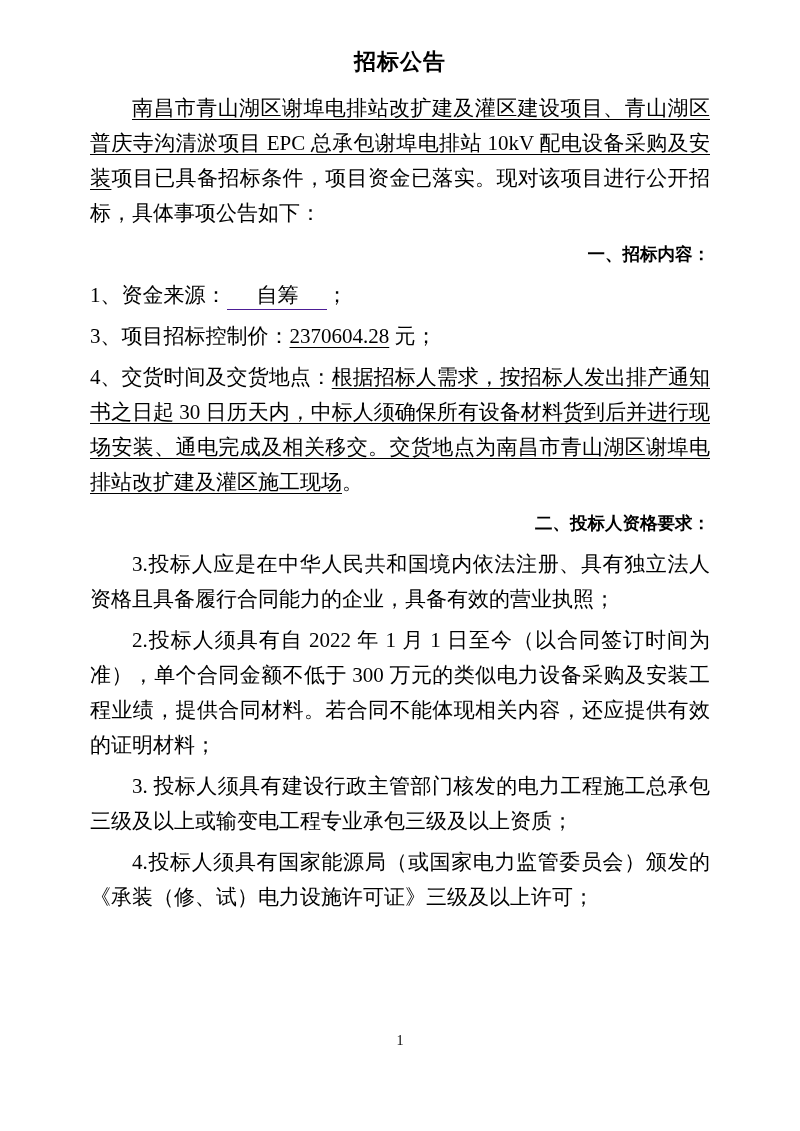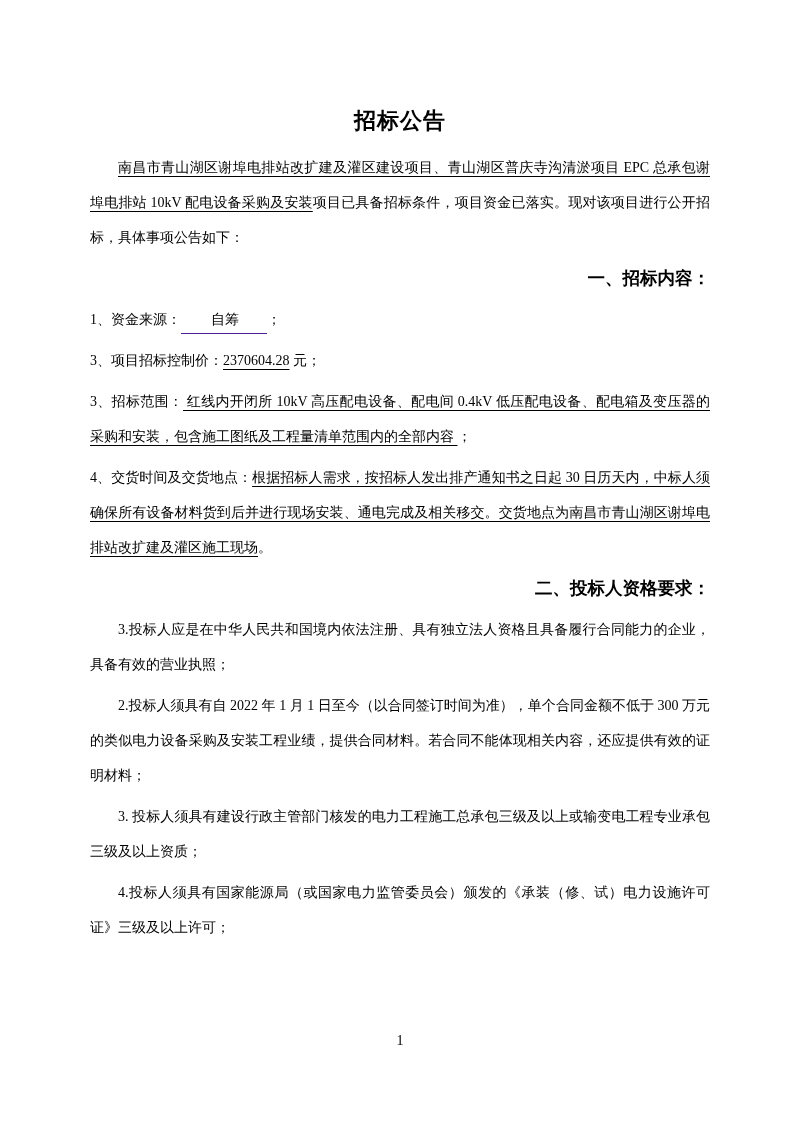--- a/index.html
+++ b/index.html
@@ -5,32 +5,32 @@
   * { margin: 0; padding: 0; box-sizing: border-box; }
   html, body { background: #ffffff; }
   body {
     width: 800px; height: 1131px;
     position: relative; overflow: hidden;
     color: #000;
     font-family: "Liberation Serif", "DejaVu Serif", serif;
   }
   .page {
     position: absolute; inset: 0;
-    padding: 102px 90px 0 90px;
+    padding: 43px 90px 0 90px;
   }
   .doc-title {
     text-align: center;
     font-size: 22px;
     font-weight: bold;
     line-height: 38px;
     margin-bottom: 10px;
     letter-spacing: 1px;
   }
   p.body-para {
-    font-size: 14px;
+    font-size: 21px;
     line-height: 35px;
     text-align: justify;
     margin: 0 0 6px 0;
   }
   .indent { text-indent: 2em; }
   h2.section-heading {
     font-size: 17.5px;
     font-weight: bold;
     line-height: 35px;
     margin: 0 0 6px 0;
@@ -64,21 +64,20 @@
   <div class="doc-title">招标公告</div>
 
   <p class="body-para indent"><span class="u">南昌市青山湖区谢埠电排站改扩建及灌区建设项目、青山湖区普庆寺沟清淤项目 EPC 总承包谢埠电排站 10kV 配电设备采购及安装</span><span>项目已具备招标条件，项目资金已落实。现对该项目进行公开招标，具体事项公告如下：</span></p>
 
   <h2 class="section-heading">一、招标内容：</h2>
 
   <p class="body-para"><span>1、资金来源：</span><span class="blank">自筹</span><span>；</span></p>
 
   <p class="body-para"><span>3、项目招标控制价：</span><span class="u">2370604.28</span><span> 元；</span></p>
 
-  <p class="body-para"><span>3、招标范围：</span><span class="u"> 红线内开闭所 10kV 高压配电设备、配电间 0.4kV 低压配电设备、配电箱及变压器的采购和安装，包含施工图纸及工程量清单范围内的全部内容 </span><span>；</span></p>
 
   <p class="body-para"><span>4、交货时间及交货地点：</span><span class="u">根据招标人需求，按招标人发出排产通知书之日起 30 日历天内，中标人须确保所有设备材料货到后并进行现场安装、通电完成及相关移交。交货地点为南昌市青山湖区谢埠电排站改扩建及灌区施工现场</span><span>。</span></p>
 
   <h2 class="section-heading">二、投标人资格要求：</h2>
 
   <p class="body-para indent">3.投标人应是在中华人民共和国境内依法注册、具有独立法人资格且具备履行合同能力的企业，具备有效的营业执照；</p>
 
   <p class="body-para indent">2.投标人须具有自 2022 年 1 月 1 日至今（以合同签订时间为准），单个合同金额不低于 300 万元的类似电力设备采购及安装工程业绩，提供合同材料。若合同不能体现相关内容，还应提供有效的证明材料；</p>
 
   <p class="body-para indent">3. 投标人须具有建设行政主管部门核发的电力工程施工总承包三级及以上或输变电工程专业承包三级及以上资质；</p>

